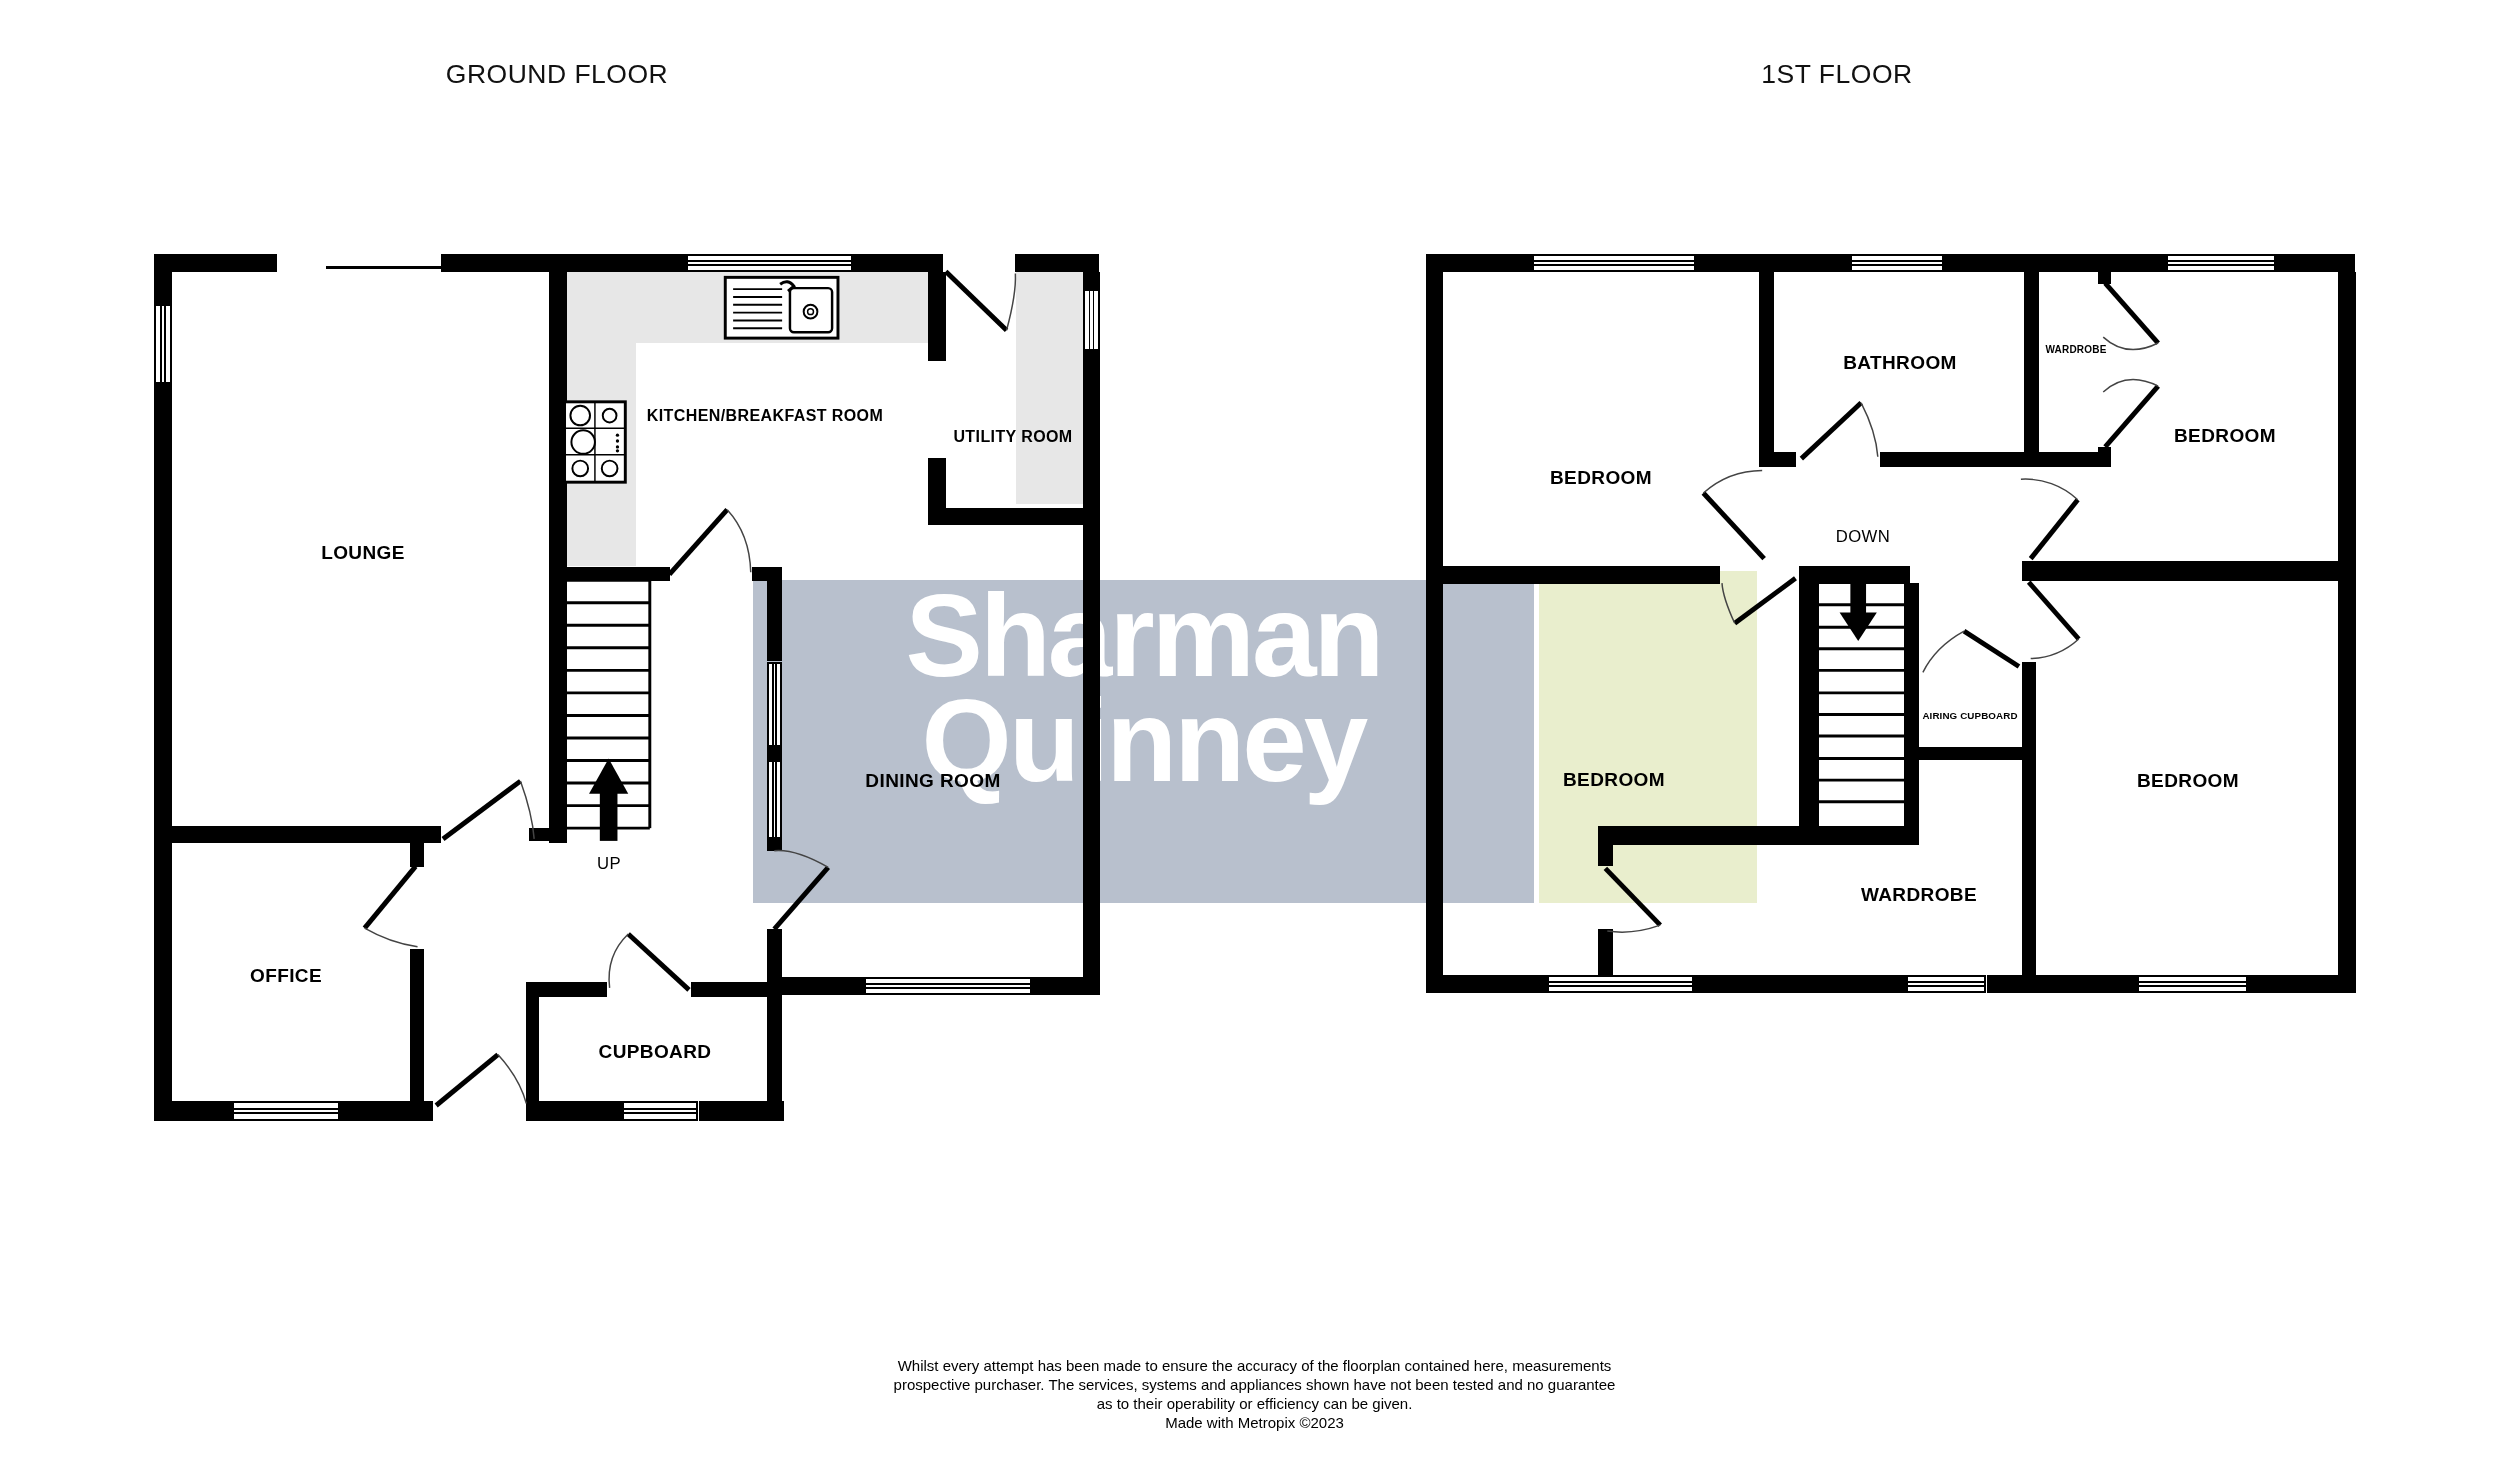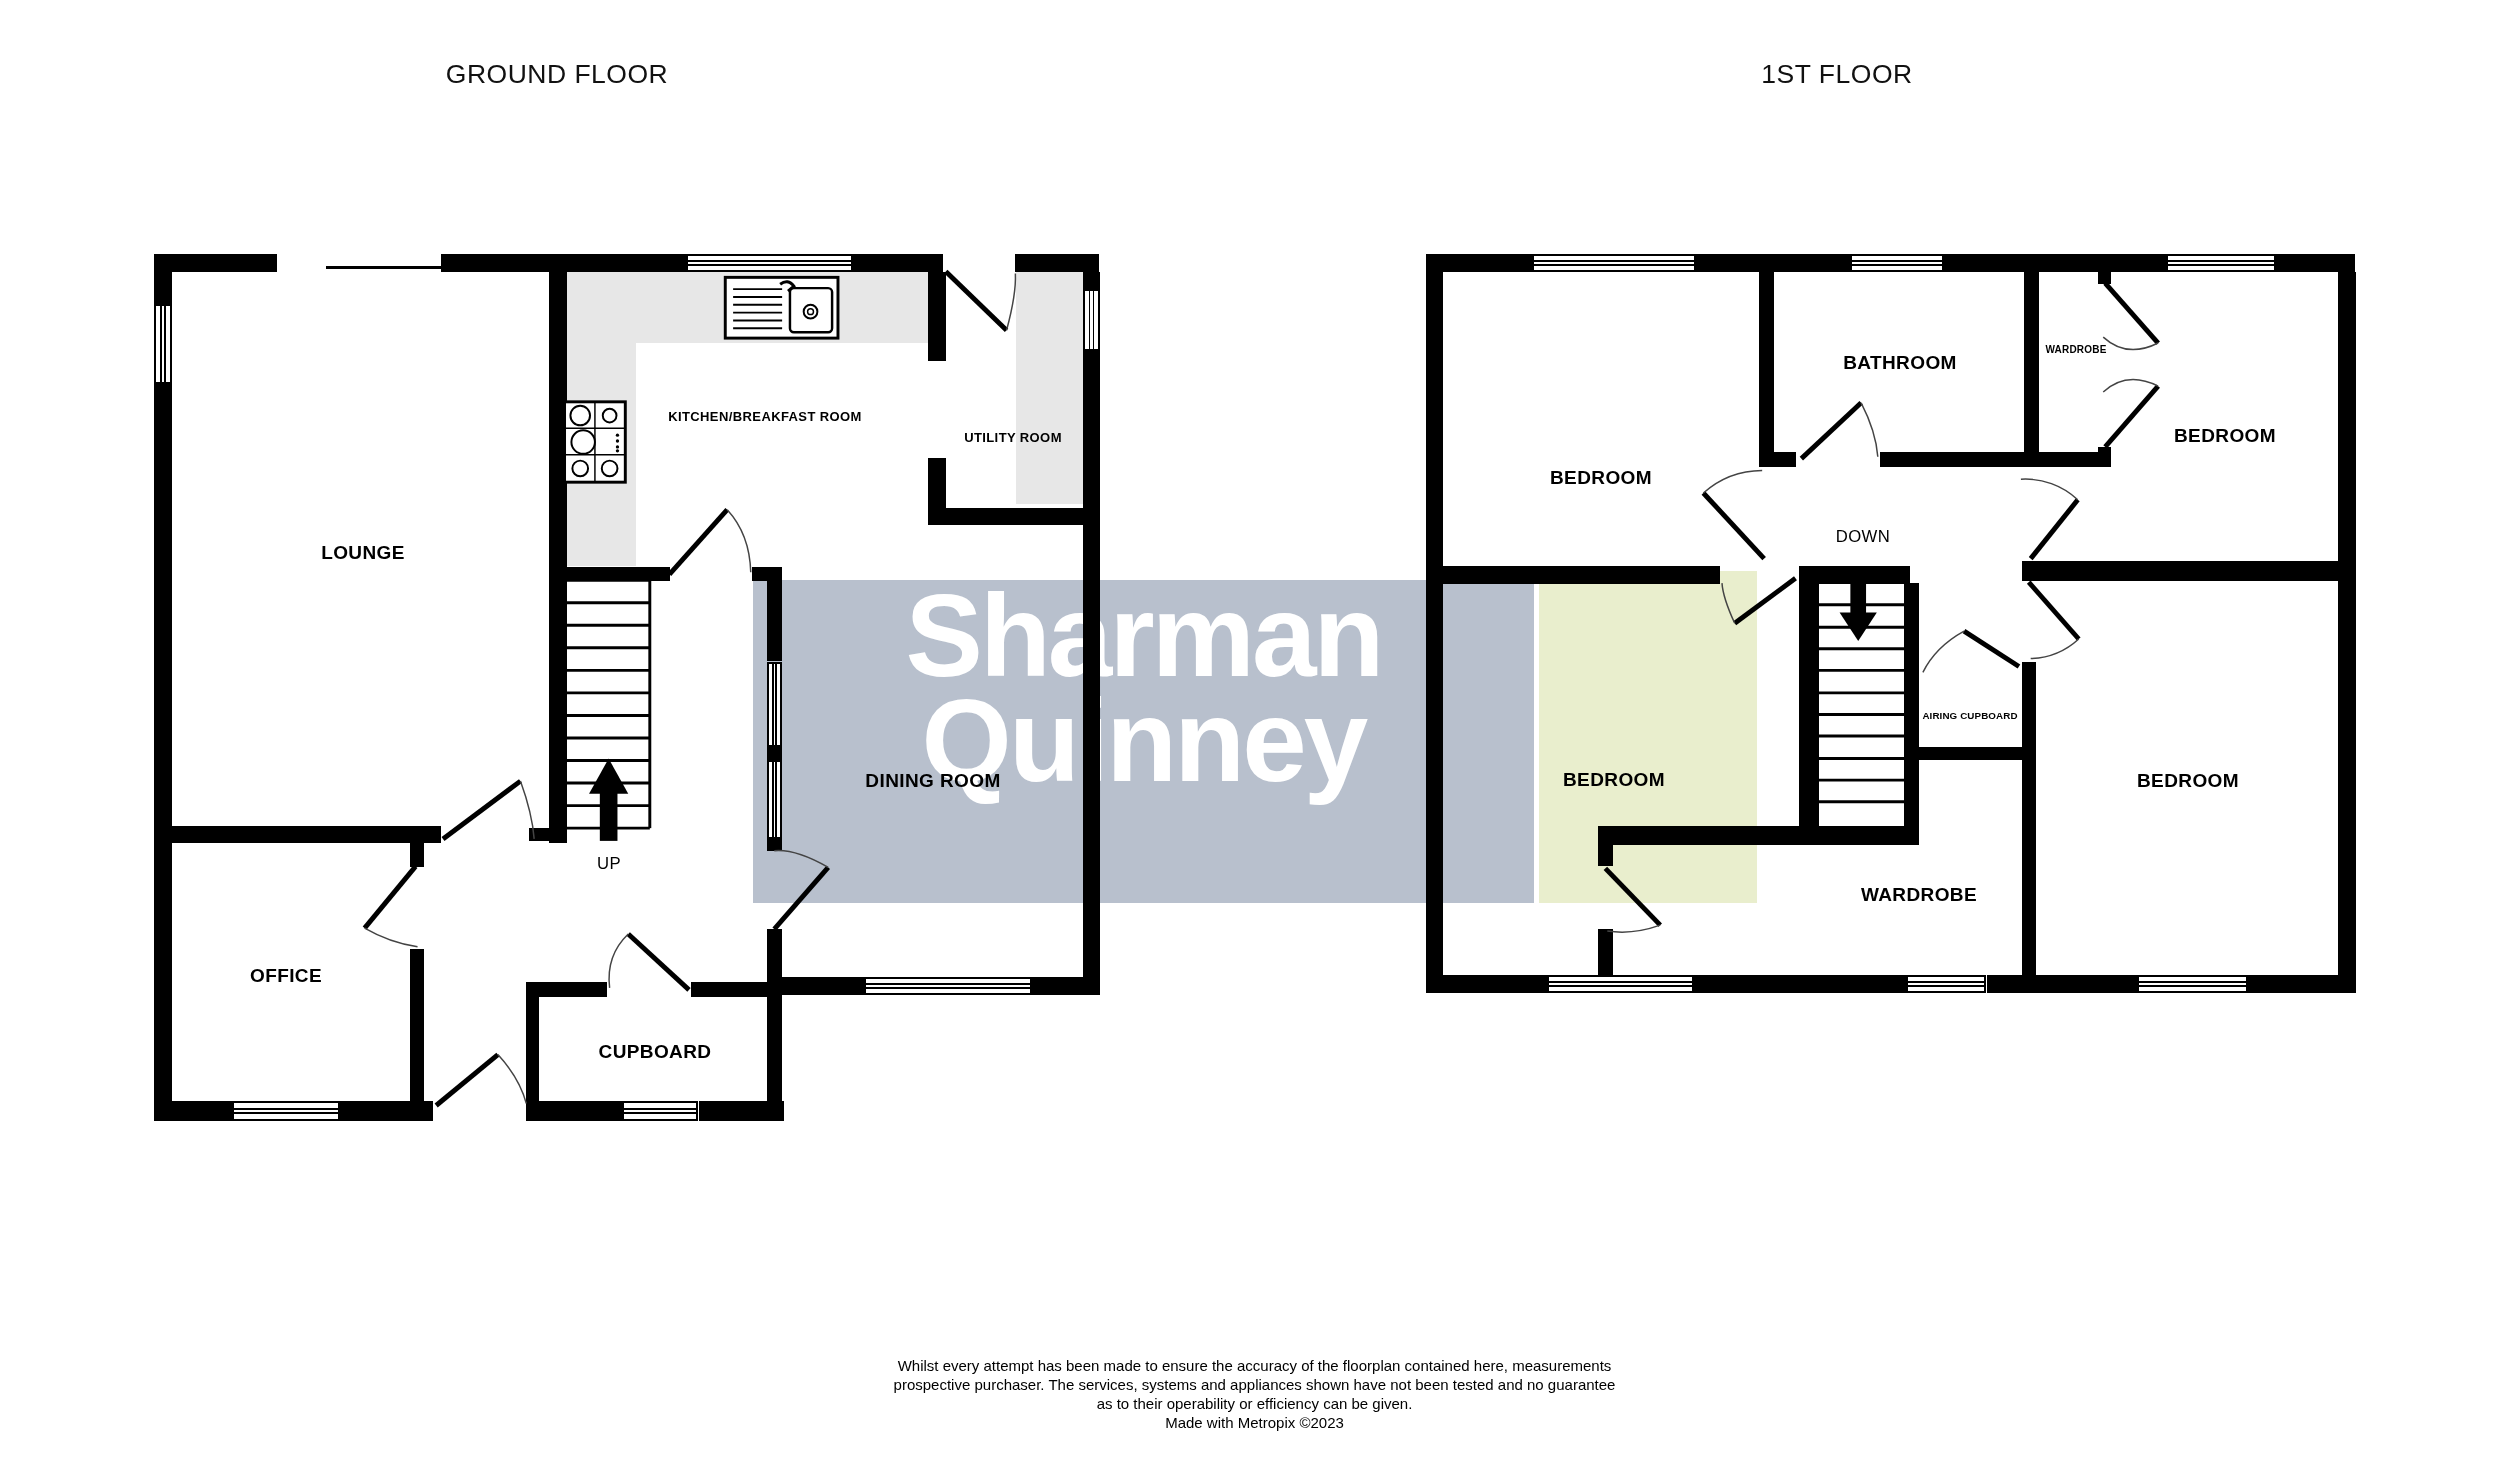--- a/index.html
+++ b/index.html
@@ -6,21 +6,21 @@
   #canvas{position:relative;width:2509px;height:1474px;background:#fff;overflow:hidden;
           font-family:"Liberation Sans", sans-serif;}
   .w{position:absolute;background:#000;z-index:30;}
   .thin{position:absolute;background:#000;z-index:30;}
   .winH{position:absolute;z-index:32;border:2px solid #000;box-sizing:border-box;
         background:linear-gradient(180deg,#fff 0 30%,#000 30% 42%,#fff 42% 58%,#000 58% 70%,#fff 70% 100%);}
   .winV{position:absolute;z-index:32;border:2px solid #000;box-sizing:border-box;
         background:linear-gradient(90deg,#fff 0 30%,#000 30% 42%,#fff 42% 58%,#000 58% 70%,#fff 70% 100%);}
   .lbl{position:absolute;transform:translate(-50%,-50%);white-space:nowrap;z-index:40;
        color:#000;font-weight:700;font-size:19px;letter-spacing:0.4px;}
-  .lbl.small{font-size:13px;}
+  .lbl.small{font-size:16px;}
   .lbl.tiny{font-size:10px;letter-spacing:0.2px;}
   .lbl.micro{font-size:9.8px;letter-spacing:0.1px;}
   .lbl.plain{font-weight:400;font-size:16.7px;}
   .title{position:absolute;transform:translate(-50%,-50%);white-space:nowrap;z-index:40;
          font-size:26.5px;font-weight:400;color:#111;letter-spacing:0.5px;}
   #wm-box{position:absolute;left:753px;top:580px;width:781px;height:323px;z-index:10;}
   #wm-text{position:absolute;left:753px;top:584px;width:781px;z-index:12;text-align:center;
            color:#fff;font-weight:700;font-size:116px;line-height:105px;letter-spacing:-2.9px;}
   #green-room{position:absolute;left:1539px;top:571px;width:218px;height:332px;z-index:11;}
   .counter{position:absolute;z-index:12;}

